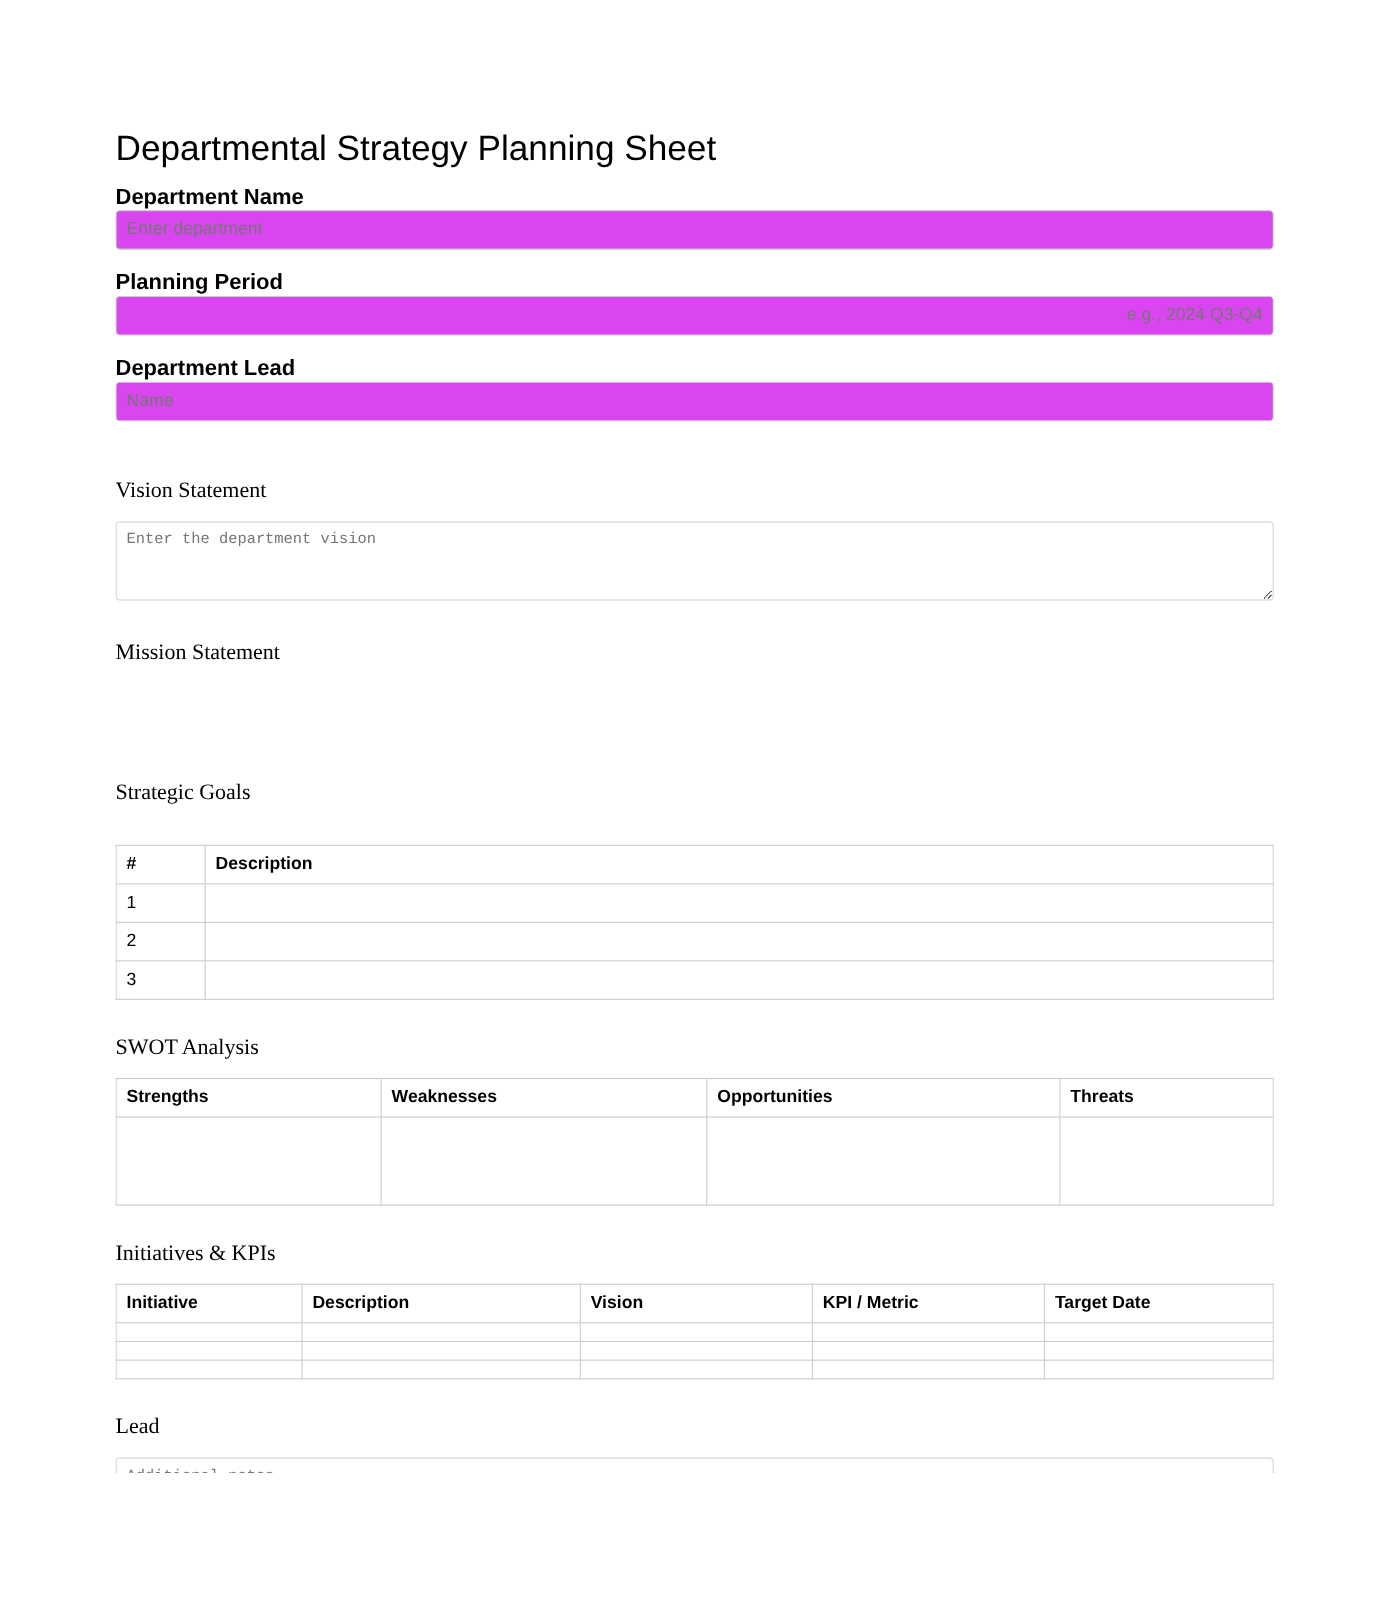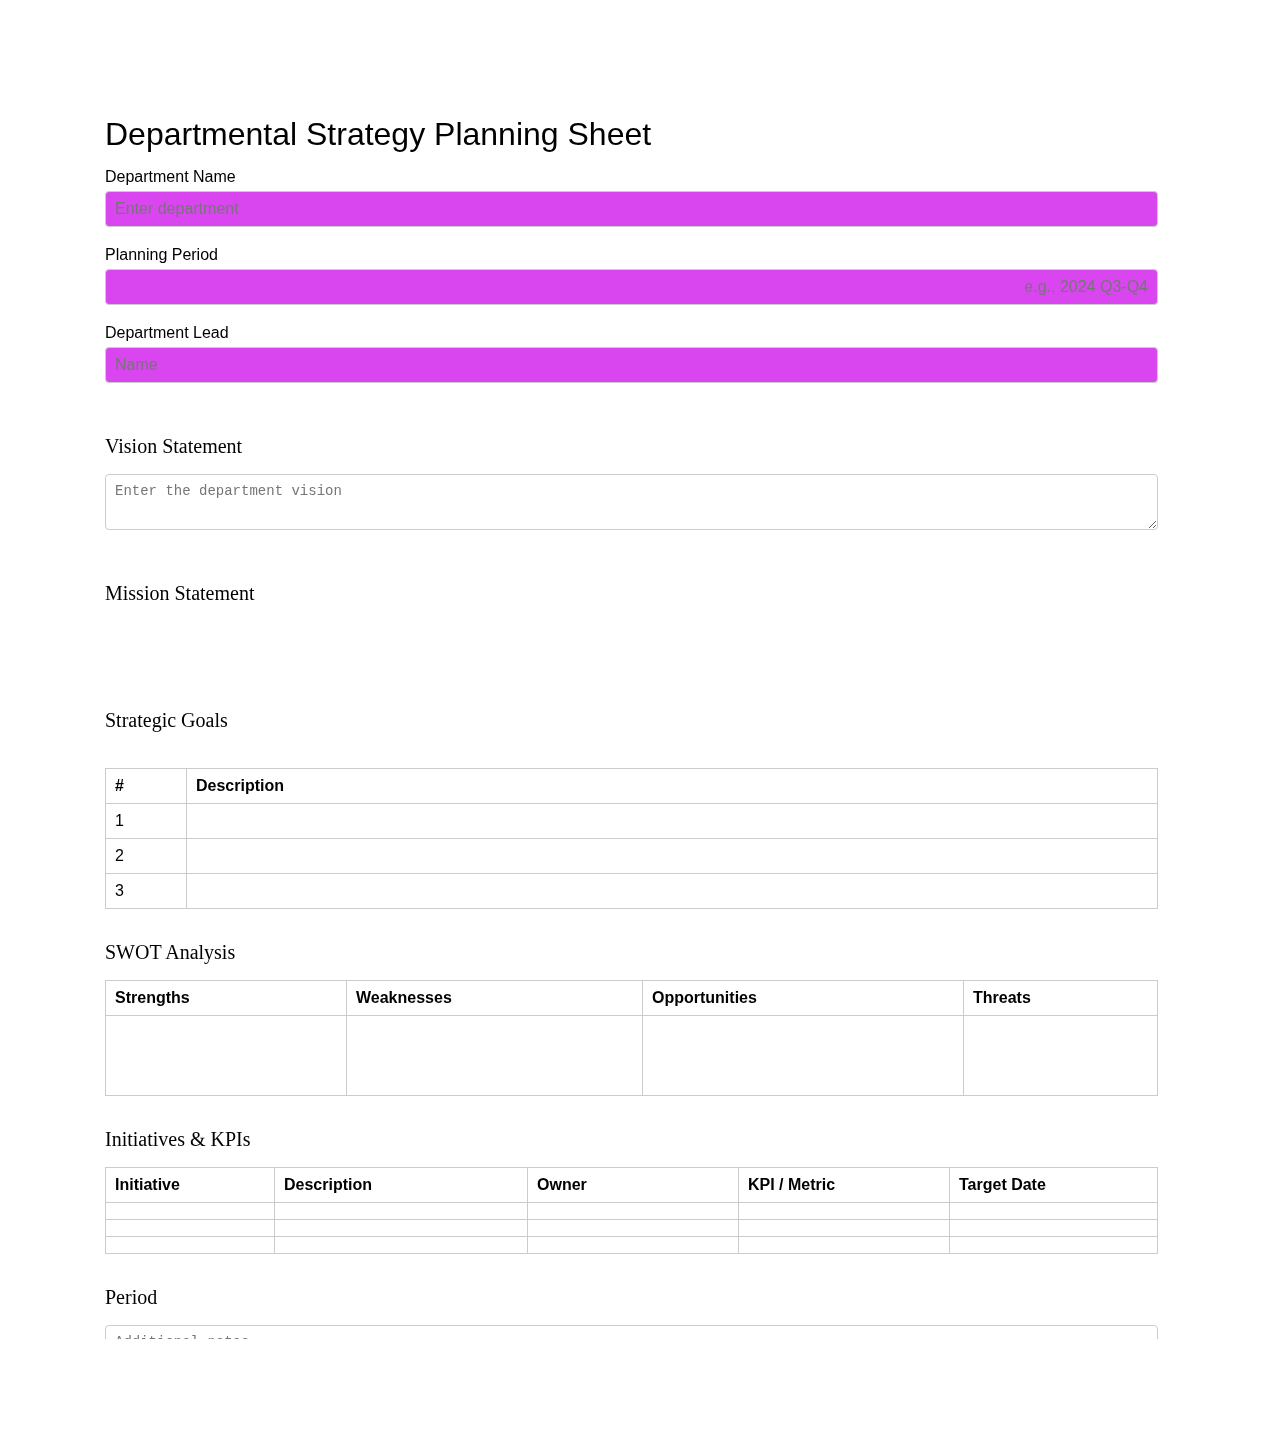--- a/index.html
+++ b/index.html
@@ -2,30 +2,30 @@
 <html><head>
 <meta charset="utf-8">
 <style>
   html, body { margin: 0; padding: 0; background: #ffffff; }
   body {
     width: 1263px; height: 1456px; position: relative; overflow: hidden;
     font-family: "Liberation Sans", sans-serif; color: #000;
   }
   .page { position: absolute; left: 105px; top: 0; width: 1053px; height: 1299px; overflow: hidden; margin-top: 40px; }
   h1 { position: absolute; left: 0; top: 74px; margin: 0; font-size: 32px; font-weight: normal; line-height: 40px; }
-  .label { position: absolute; left: 0; font-size: 16px; font-weight: normal; }
+  .label { position: absolute; left: 0; font-size: 20px; font-weight: bold; }
   .input {
     position: absolute; left: 0; width: 1053px; height: 36px; box-sizing: border-box;
     border: 1px solid #cccccc; border-radius: 4px; padding: 0 9px;
     font-family: "Liberation Sans", sans-serif; font-size: 16px; color: #000; background: #d946ef;
   }
   .input::placeholder { color: #757575; }
   h2 { position: absolute; left: 0; margin: 0; font-size: 20px; font-weight: normal; line-height: 24px; font-family: Liberation Serif, serif; }
   textarea {
-    position: absolute; left: 0; width: 1053px; height: 56px; box-sizing: border-box;
+    position: absolute; left: 0; width: 1053px; height: 72px; box-sizing: border-box;
     border: 1px solid #cccccc; border-radius: 4px; padding: 8px 9px;
     font-family: "Liberation Mono", monospace; font-size: 14px; resize: vertical; background: #fff;
   }
   textarea::placeholder { color: #757575; }
   table { position: absolute; left: 0; width: 1053px; border-collapse: collapse; font-size: 16px; }
   th, td { border: 1px solid #cccccc; padding: 0 9px; text-align: left; }
   th { font-weight: bold; height: 34px; }
   .goals td { height: 34px; }
   .swot td { height: 79px; }
   .init td { height: 16px; padding: 0; }
@@ -89,21 +89,21 @@
     </tr>
   </tbody>
     </table>
 
   <h2 style="top:1087px">Initiatives &amp; KPIs</h2>
   <table class="init" style="top:1127px">
     <tbody>
         <tr>
       <th style="width:150px">Initiative</th>
       <th style="width:234px">Description</th>
-      <th style="width:192px">Owner</th>
+      <th style="width:192px">Vision</th>
       <th style="width:192px">KPI / Metric</th>
       <th>Target Date</th>
     </tr>
     <tr>
       <td></td>
           <td></td>
           <td></td>
           <td></td>
           <td></td>
     </tr>
@@ -117,15 +117,15 @@
     <tr>
       <td></td>
           <td></td>
           <td></td>
           <td></td>
           <td></td>
     </tr>
   </tbody>
     </table>
 
-  <h2 style="top:1245px">Period</h2>
+  <h2 style="top:1245px">Lead</h2>
   <textarea style="top: 1285px; height: 80px;" placeholder="Additional notes"></textarea>
 </div>
 
 </body></html>

